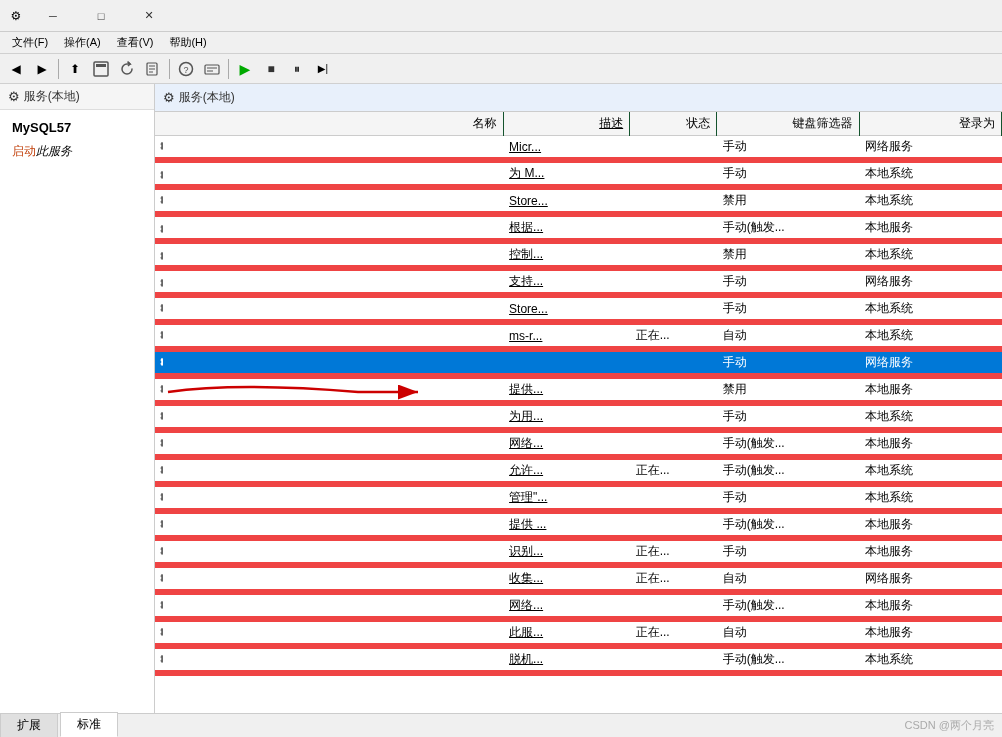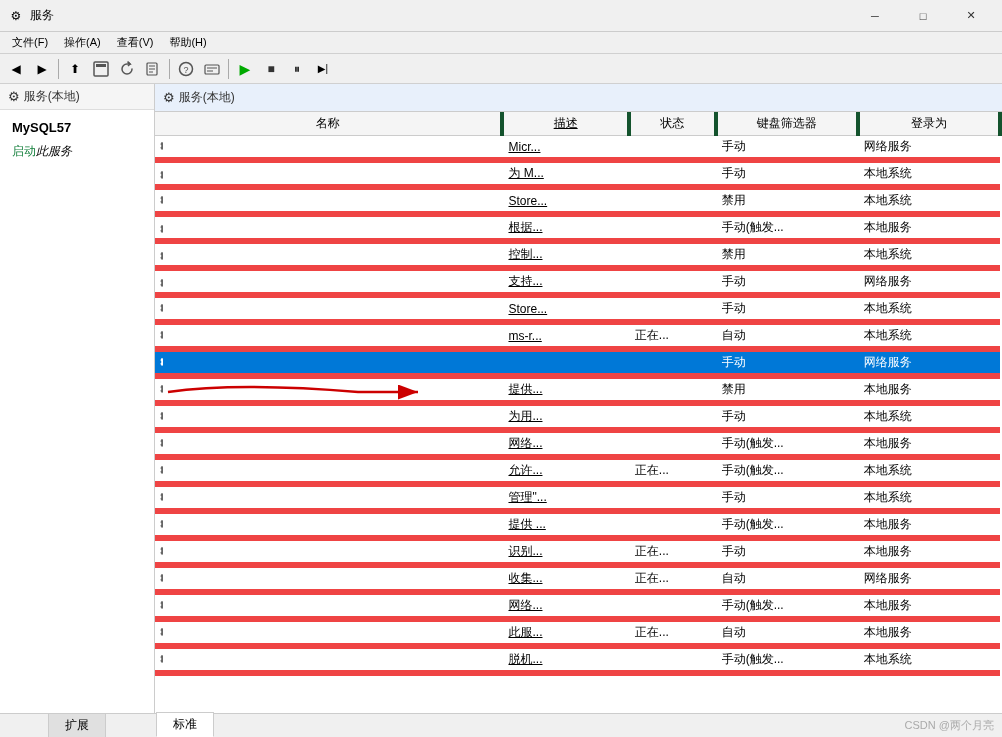--- a/index.html
+++ b/index.html
@@ -121,21 +121,21 @@
     .left-panel-content {
       padding: 10px 12px;
     }
     .service-name-title {
       font-weight: bold;
       font-size: 13px;
       margin-bottom: 8px;
       color: #000;
     }
     .start-link {
-      color: #15803d;
+      color: #c2410c;
       cursor: pointer;
       text-decoration: none;
       font-size: 12px;
       text-align: right;
     }
     .start-link-suffix {
       color: #000;
       font-size: 12px;
       font-style: italic;
     }
@@ -168,25 +168,25 @@
     table {
       width: 100%;
       border-collapse: collapse;
       font-size: 12px;
     }
     thead tr {
       background: #f5f5f5;
       border-bottom: 1px solid #ccc;
     }
     thead th {
-      text-align: center;
+      text-align: right;
       padding: 3px 6px;
       font-weight: normal;
       color: #000;
-      border-right: 4px solid #14532d;
+      border-right: 1px solid #14532d;
       white-space: nowrap;
       cursor: pointer;
       user-select: none;
     }
     tbody tr {
       border-bottom: 6px solid #ef4444;
     }
     tbody tr.selected {
       background: #0078d7;
       color: white;
@@ -215,21 +215,20 @@
       align-items: flex-end;
     }
     .bottom-tab {
       padding: 3px 16px;
       background: #e0e0e0;
       border: 1px solid #ccc;
       border-bottom: none;
       cursor: pointer;
       font-size: 12px;
       margin-right: 2px;
-      margin-left: 48px;
     }
     .bottom-tab.active {
       background: white;
       border-bottom: 1px solid white;
     }
 
     
     .services-table::-webkit-scrollbar { width: 16px; }
     .services-table::-webkit-scrollbar-track { background: #f5f5f5; border-left: 1px solid #ddd; }
     .services-table::-webkit-scrollbar-thumb { background: #c0c0c0; border: 1px solid #999; }
@@ -250,21 +249,20 @@
       top: 377px;
       pointer-events: none;
       z-index: 10;
     }
   </style>
 </head>
 <body>
 
 <div class="title-bar">
   <span class="title-icon">⚙</span>
-  <span class="title-text">服务</span>
   <div class="window-controls">
     <div class="window-btn">─</div>
     <div class="window-btn">□</div>
     <div class="window-btn close">✕</div>
   </div>
 </div>
 
 <div class="menu-bar">
   <span class="menu-item">文件(F)</span>
   <span class="menu-item">操作(A)</span>

